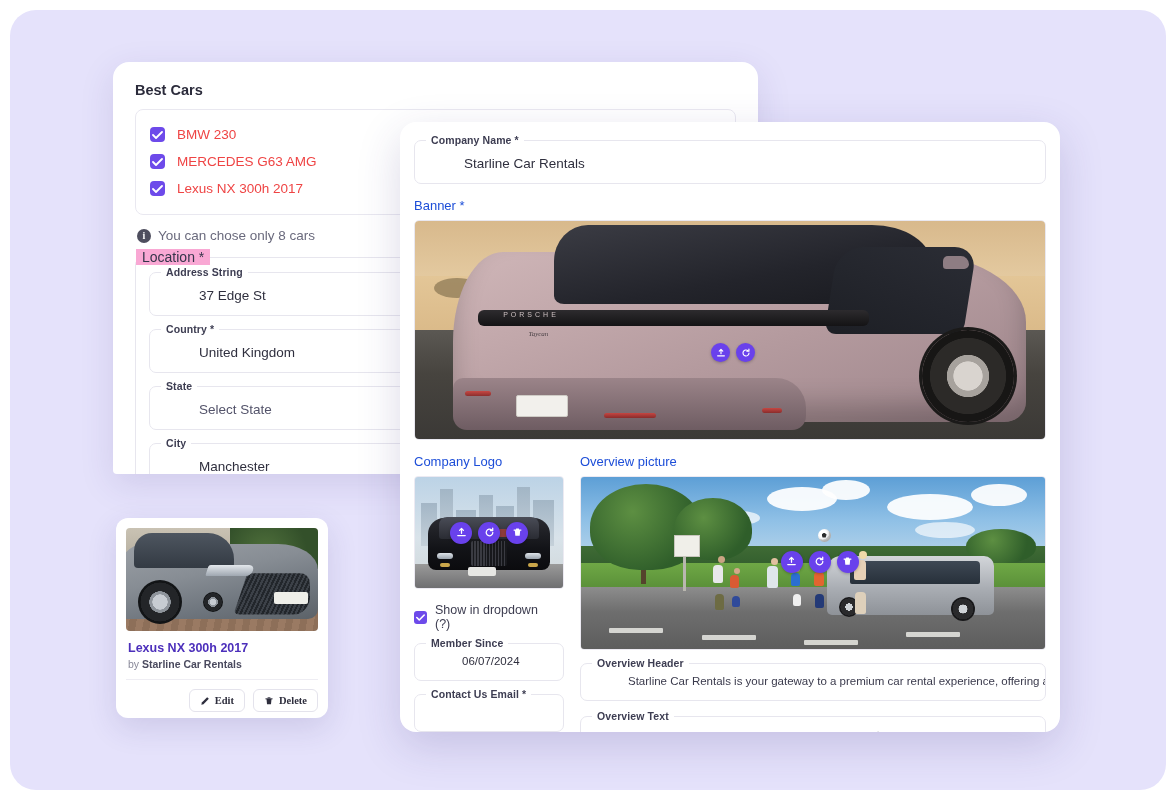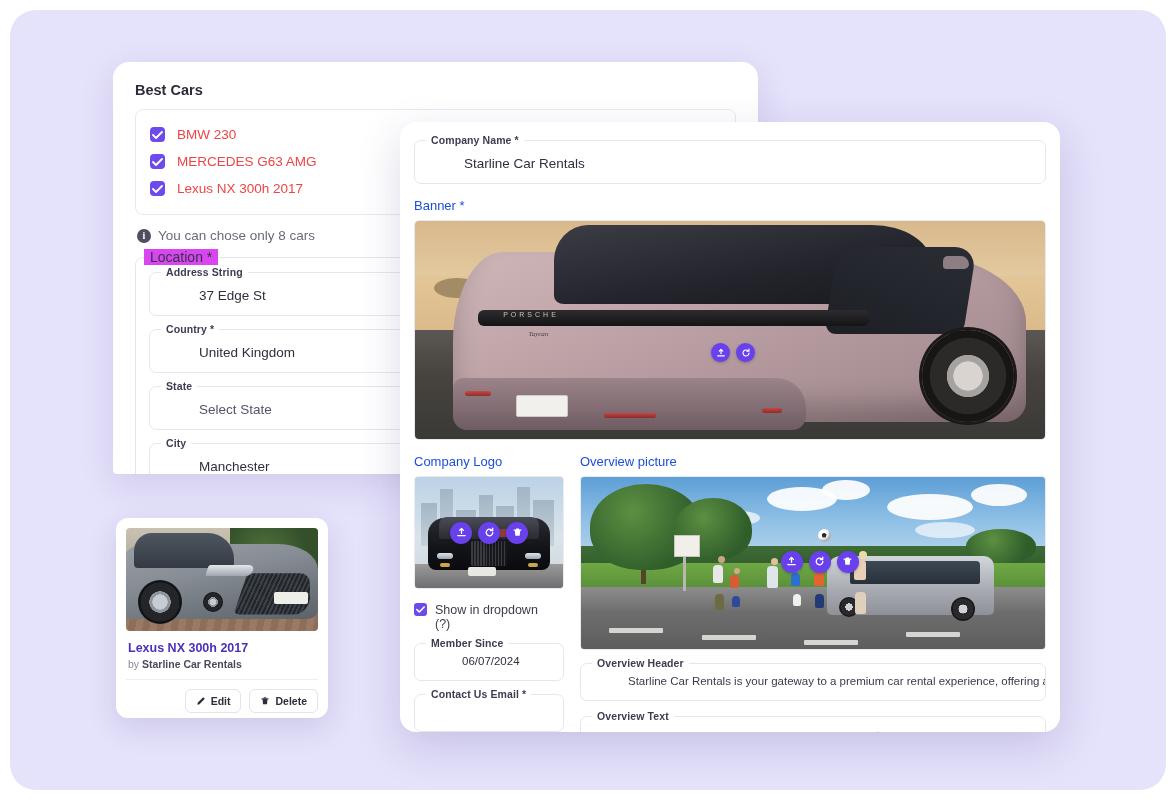--- a/index.html
+++ b/index.html
@@ -105,22 +105,22 @@
   .note-text { font-size: 13.5px; color: #6a6a7d; }
 
   .loc-fieldset {
     margin-top: 14px;
     border: 1px solid #e7e6ee;
     border-radius: 8px;
     padding: 14px 13px 10px 13px;
     position: relative;
   }
   .loc-legend {
-    position: absolute; top: -9px; left: 8px;
-    background: #d946ef; padding: 0 6px;
+    position: absolute; top: -9px; left: 0;
+    background: #f9a8d4; padding: 0 6px;
     font-size: 14px; color: #34344a;
   }
   .inner-field { margin-bottom: 13px; height: 44px; }
 
   
   .main-panel {
     position: absolute;
     left: 400px; top: 122px;
     width: 660px; height: 610px;
     background: #ffffff;
@@ -168,21 +168,21 @@
 
   .logo-wrap {
     position: relative;
     width: 100%; height: 113px;
     border-radius: 4px;
     overflow: hidden;
     border: 1px solid #eceaf2;
     background: #f4f4f8;
   }
   .show-row {
-    display: flex; gap: 8px;
+    display: flex; align-items: center; gap: 8px;
     margin: 14px 16px 12px 0;
   }
   .show-row .cbox { width: 13px; height: 13px; border-radius: 3px; }
   .show-label { font-size: 12.5px; color: #3d3d50; }
 
   .ov-wrap {
     position: relative;
     width: 100%; height: 174px;
     border-radius: 4px;
     overflow: hidden;
@@ -238,20 +238,21 @@
     margin: 10px 0 3px 2px;
   }
   .prod-sub { font-size: 10.5px; color: #8a8a9a; margin-left: 2px; }
   .prod-sub b { color: #4a4a5e; font-weight: 700; }
   .prod-divider {
     margin: 9px 0 0 0; height: 1px; background: #eeedf3;
   }
   .prod-actions {
     display: flex; justify-content: flex-end; gap: 8px;
     margin-top: 9px;
+    font-family: Liberation Serif, serif;
   }
   .pbtn {
     display: flex; align-items: center; gap: 5px;
     border: 1px solid #e4e3ec;
     border-radius: 6px;
     padding: 5px 10px;
     font-size: 10.5px;
     color: #2e2e3d;
     background: #fff;
     font-weight: 600;

